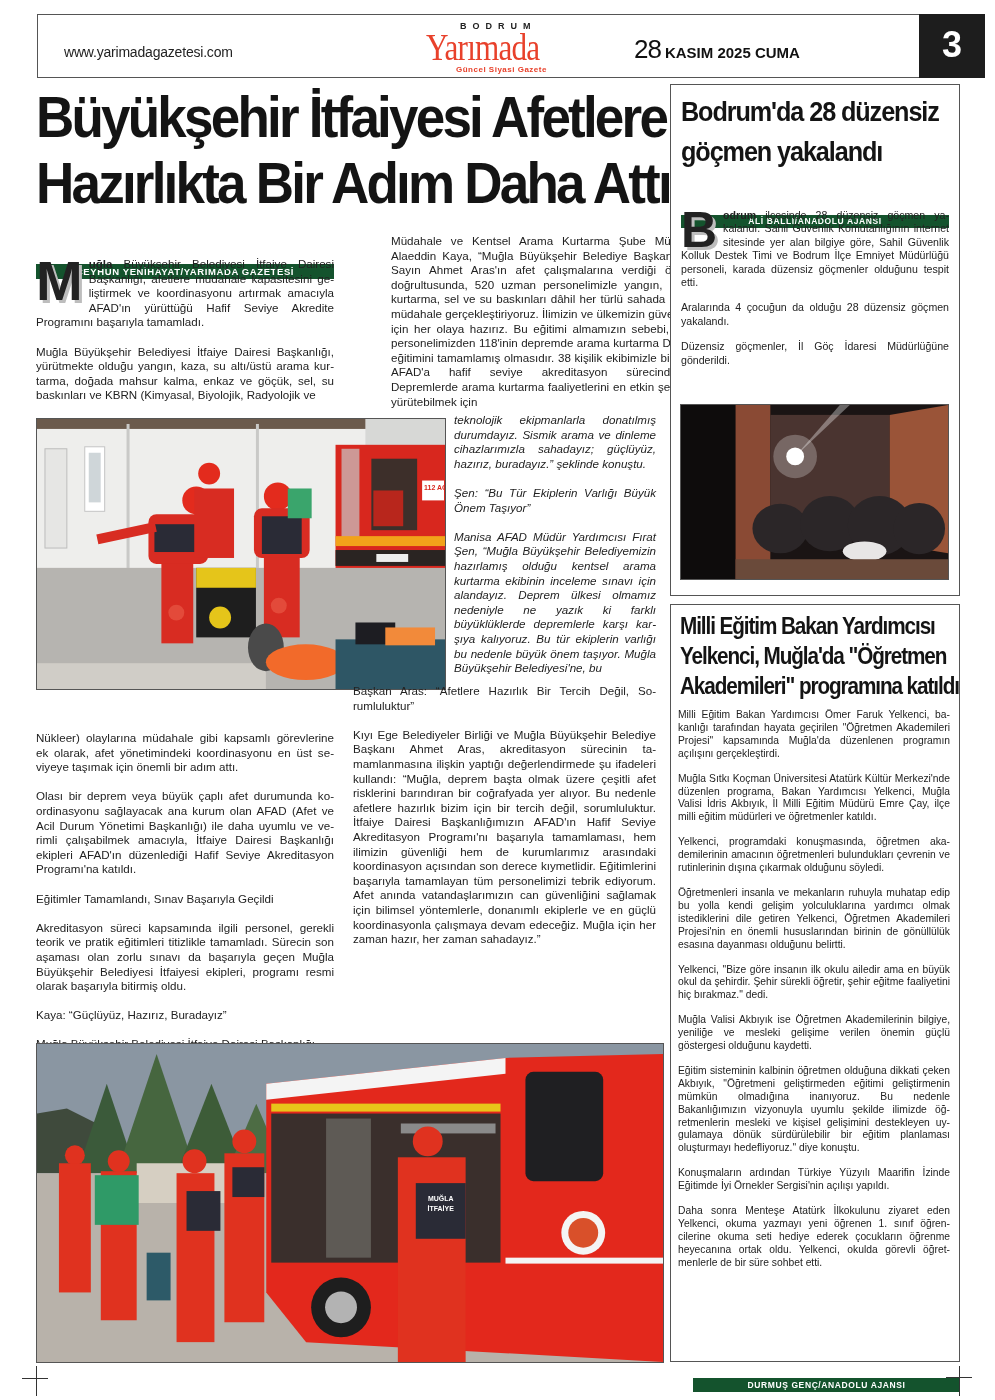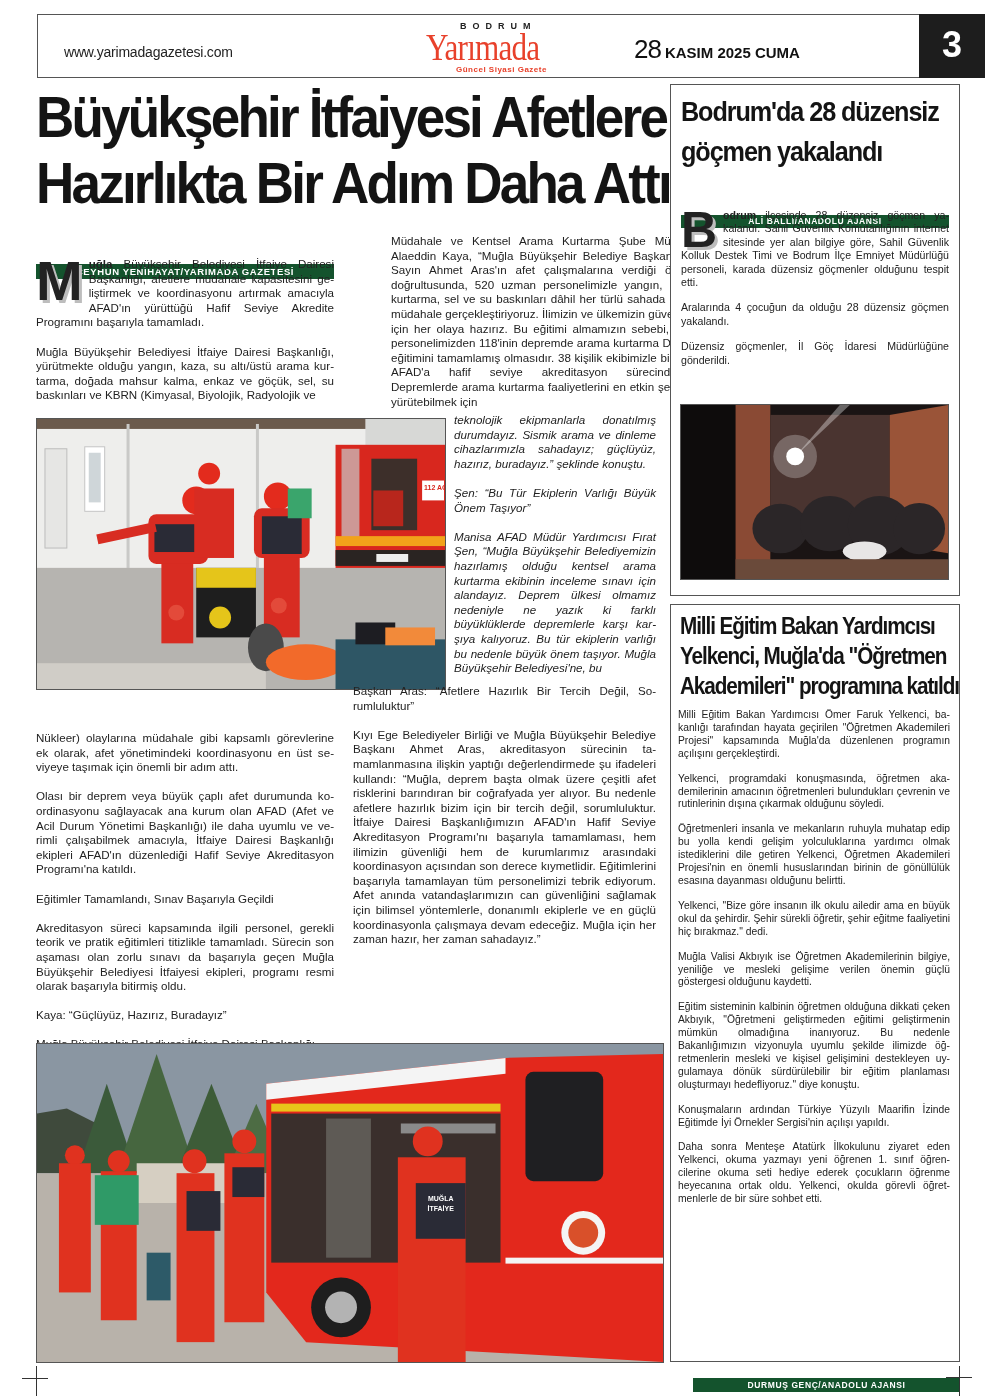--- a/index.html
+++ b/index.html
@@ -264,20 +264,21 @@
 </div>
 
 <div class="side-box" style="left:670px; top:604px; width:290px; height:758px;"></div>
 <div class="side-title" style="left:680px; top:611px; font-size:23px; line-height:30px;">
   <span>Milli Eğitim Bakan Yardımcısı</span><br>
   <span>Yelkenci, Muğla'da "Öğretmen</span><br>
   <span>Akademileri" programına katıldı</span>
 </div>
 <div class="col small" style="left:678px; top:709px; width:272px; font-size:10.3px; line-height:12.9px;">
   <p>Milli Eğitim Bakan Yardımcısı Ömer Faruk Yelkenci, ba­kanlığı tarafından hayata geçirilen "Öğretmen Akade­mileri Projesi" kapsamında Muğla'da düzenlenen programın açılışını gerçekleştirdi.</p>
+  <p>Muğla Sıtkı Koçman Üniversitesi Atatürk Kültür Merke­zi'nde düzenlen programa, Bakan Yardımcısı Yelkenci, Muğla Valisi İdris Akbıyık, İl Milli Eğitim Müdürü Emre Çay, ilçe milli eğitim müdürleri ve öğretmenler katıldı.</p>
   <p>Yelkenci, programdaki konuşmasında, öğretmen aka­demilerinin amacının öğretmenleri bulundukları çevre­nin ve rutinlerinin dışına çıkarmak olduğunu söyledi.</p>
   <p>Öğretmenleri insanla ve mekanların ruhuyla muhatap edip bu yolla kendi gelişim yolculuklarına yardımcı olmak istediklerini dile getiren Yelkenci, Öğretmen Aka­demileri Projesi'nin en önemli hususlarından birinin de gönüllülük esasına dayanması olduğunu belirtti.</p>
   <p>Yelkenci, "Bize göre insanın ilk okulu ailedir ama en büyük okul da şehirdir. Şehir sürekli öğretir, şehir eğitme faaliyetini hiç bırakmaz." dedi.</p>
   <p>Muğla Valisi Akbıyık ise Öğretmen Akademilerinin bil­giye, yeniliğe ve mesleki gelişime verilen önemin güçlü göstergesi olduğunu kaydetti.</p>
   <p>Eğitim sisteminin kalbinin öğretmen olduğuna dikkati çeken Akbıyık, "Öğretmeni geliştirmeden eğitimi geliş­tirmenin mümkün olmadığına inanıyoruz. Bu nedenle Bakanlığımızın vizyonuyla uyumlu şekilde ilimizde öğ­retmenlerin mesleki ve kişisel gelişimini destekleyen uy­gulamaya dönük sürdürülebilir bir eğitim planlaması oluşturmayı hedefliyoruz." diye konuştu.</p>
   <p>Konuşmaların ardından Türkiye Yüzyılı Maarifin İzinde Eğitimde İyi Örnekler Sergisi'nin açılışı yapıldı.</p>
   <p>Daha sonra Menteşe Atatürk İlkokulunu ziyaret eden Yelkenci, okuma yazmayı yeni öğrenen 1. sınıf öğren­cilerine okuma seti hediye ederek çocukların öğrenme heyecanına ortak oldu. Yelkenci, okulda görevli öğret­menlerle de bir süre sohbet etti.</p>
 </div>
 <div class="byline" style="left:693px; top:1348px; width:267px; font-size:8.5px; height:14px; line-height:14px;">DURMUŞ GENÇ/ANADOLU AJANSI</div>
 

